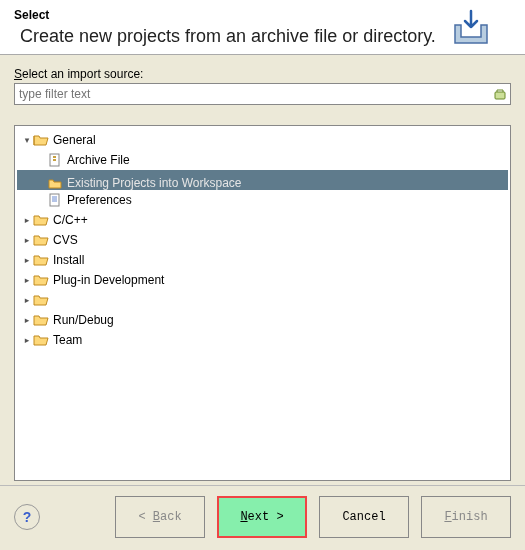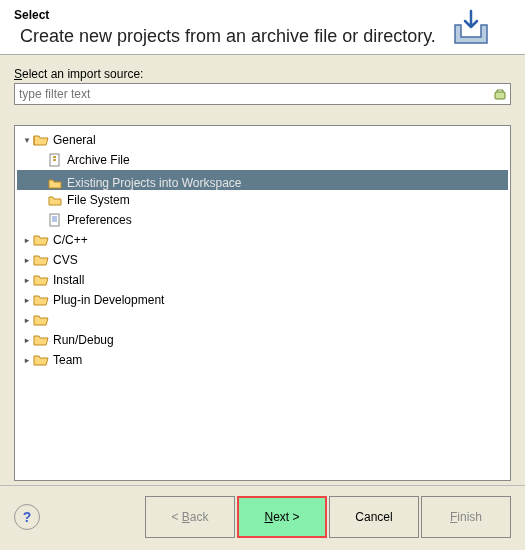--- a/index.html
+++ b/index.html
@@ -26,21 +26,21 @@
   .indent0 { padding-left: 4px; }
   .indent1 { padding-left: 30px; }
   .row-label { margin-left: 4px; }
   
   .folder-icon { width:16px; height:14px; display:inline-block; }
   .leaf-icon { width:16px; height:14px; display:inline-flex; align-items:center; justify-content:center;}
   
   .footer { border-top: 1px solid #bbb; padding: 10px 14px 12px 14px; display:flex; align-items:center; }
   .help-btn { width:26px; height:26px; border:1px solid #999; background:#ece9d8; border-radius:13px; display:flex; align-items:center; justify-content:center; color:#3a5fcd; font-weight:bold; font-size:14px; cursor:pointer;}
   .spacer { flex:1; }
-  .btn { width:90px; height:42px; border:1px solid #888; background:#ece9d8; font-size:12px; margin-left:2px; font-family:Liberation Sans, sans-serif; cursor:pointer;}
+  .btn { width:90px; height:42px; border:1px solid #888; background:#ece9d8; font-size:12px; margin-left:12px; font-family:Liberation Mono, monospace; cursor:pointer;}
   .btn.default { border:2px solid #ef4444; background:#86efac; }
   .btn[disabled] { color:#888; cursor:default;}
   .btn .ul { text-decoration: underline; }
 </style>
 </head>
 <body>
 
 <div class="header">
   <div class="header-text">
     <div class="header-title">Select</div>
@@ -86,28 +86,20 @@
         </span>
       <span class="row-label">Archive File</span>
     </div>
     <div class="tree-row indent1 selected">
       <span class="leaf-icon">
           <svg width="14" height="14" viewBox="0 0 14 14">
             <path d="M1 4 L5 4 L6 6 L13 6 L13 12 L1 12 Z" fill="#fdd87a" stroke="#c08a20"></path>
           </svg>
         </span>
       <span class="row-label">Existing Projects into Workspace</span>
-    </div>
-    <div class="tree-row indent1">
-      <span class="leaf-icon">
-          <svg width="14" height="14" viewBox="0 0 14 14">
-            <path d="M1 4 L5 4 L6 6 L13 6 L13 12 L1 12 Z" fill="#fdd87a" stroke="#c08a20"></path>
-          </svg>
-        </span>
-      <span class="row-label">File System</span>
     </div>
     <div class="tree-row indent1">
       <span class="leaf-icon">
           <svg width="14" height="14" viewBox="0 0 14 14">
             <rect x="2" y="1" width="9" height="12" fill="#fff" stroke="#888"></rect>
             <line x1="4" y1="4" x2="9" y2="4" stroke="#6a8ad0"></line>
             <line x1="4" y1="6" x2="9" y2="6" stroke="#6a8ad0"></line>
             <line x1="4" y1="8" x2="9" y2="8" stroke="#6a8ad0"></line>
           </svg>
         </span>

